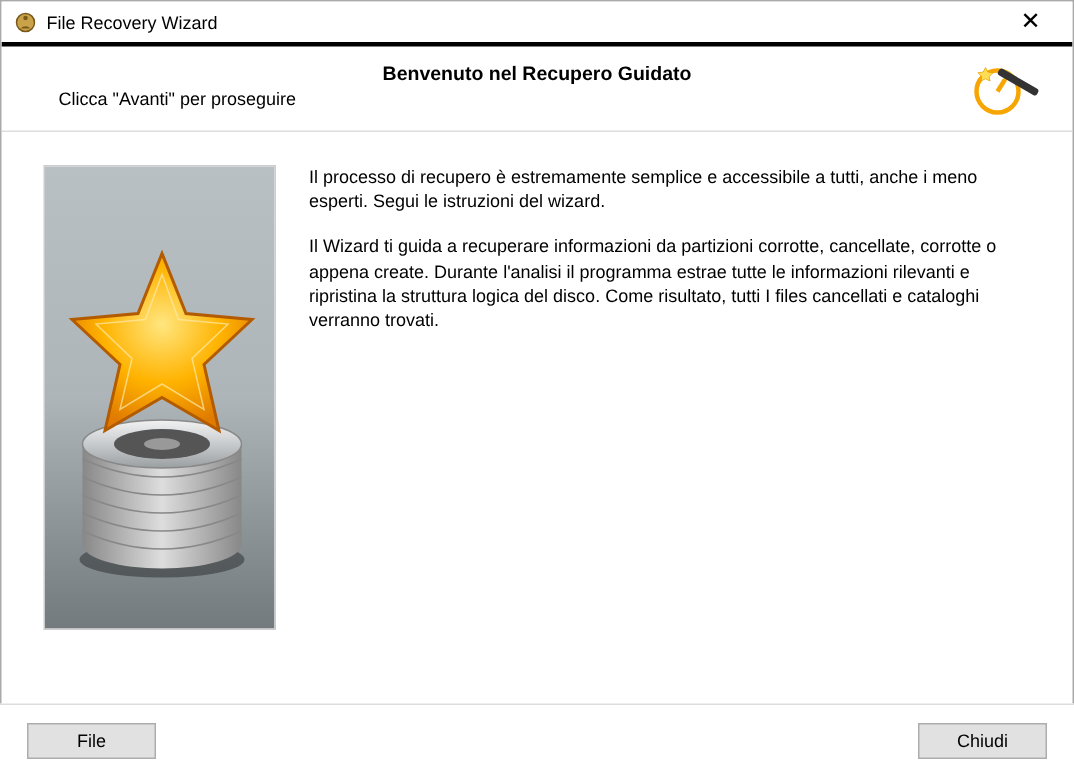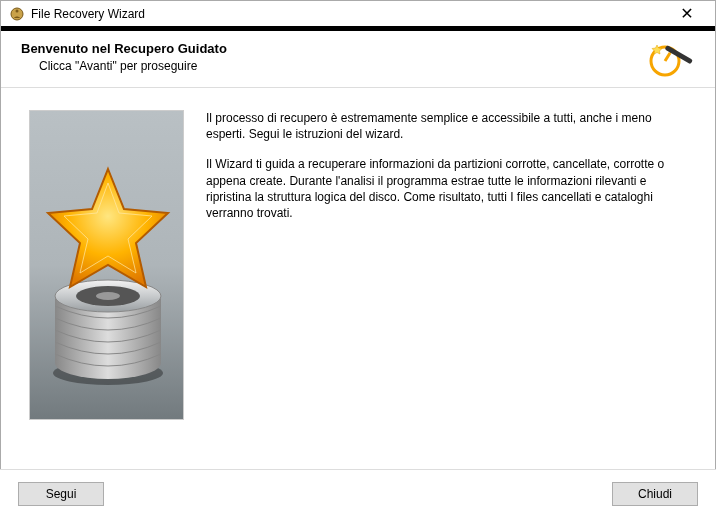--- a/index.html
+++ b/index.html
@@ -13,30 +13,30 @@
   height: 518px;
   overflow: hidden;
   border: 1px solid #aaa;
 }
 .titlebar {
   display: flex;
   align-items: center;
   height: 30px;
   padding: 0 8px;
   background: #fff;
-  border-bottom: 5px solid #000000;
+  border-bottom: 3px solid #000000;
 }
 .titlebar .app-icon { width: 16px; height: 16px; margin-right: 6px; }
 .titlebar .title { flex: 1; font-size: 12px; }
 .titlebar .close { width: 40px; text-align: center; font-size: 16px; line-height: 30px; cursor: default; }
 .header {
   position: relative;
   padding: 10px 20px 14px 20px;
 }
-.header h1 { margin: 0; font-size: 13px; font-weight: bold; }
+.header h1 { margin: 0; font-size: 13px; font-weight: bold; text-align: center; }
 .header .sub { margin: 3px 0 0 18px; font-size: 12px; color: #000; }
 .header .wand { position: absolute; right: 18px; top: 8px; width: 50px; height: 42px; }
 .divider { height: 1px; background: #ddd; margin: 0; }
 .content {
   display: flex;
   padding: 22px 20px 10px 28px;
 }
 .illus {
   width: 155px;
   height: 310px;
@@ -150,16 +150,16 @@
       </g>
     </svg>
   </div>
   <div class="body-text">
     <p>Il processo di recupero è estremamente semplice e accessibile a tutti, anche i meno esperti. Segui le istruzioni del wizard.</p>
     <p>Il Wizard ti guida a recuperare informazioni da partizioni corrotte, cancellate, corrotte o appena create. Durante l'analisi il programma estrae tutte le informazioni rilevanti e ripristina la struttura logica del disco. Come risultato, tutti I files cancellati e cataloghi verranno trovati.</p>
   </div>
 </div>
 
 <div class="footer">
-  <button class="btn">Segui</button>
+  <button class="btn">File</button>
   <span class="spacer"></span>
   <button class="btn">Chiudi</button>
 </div>
 
 </body></html>

